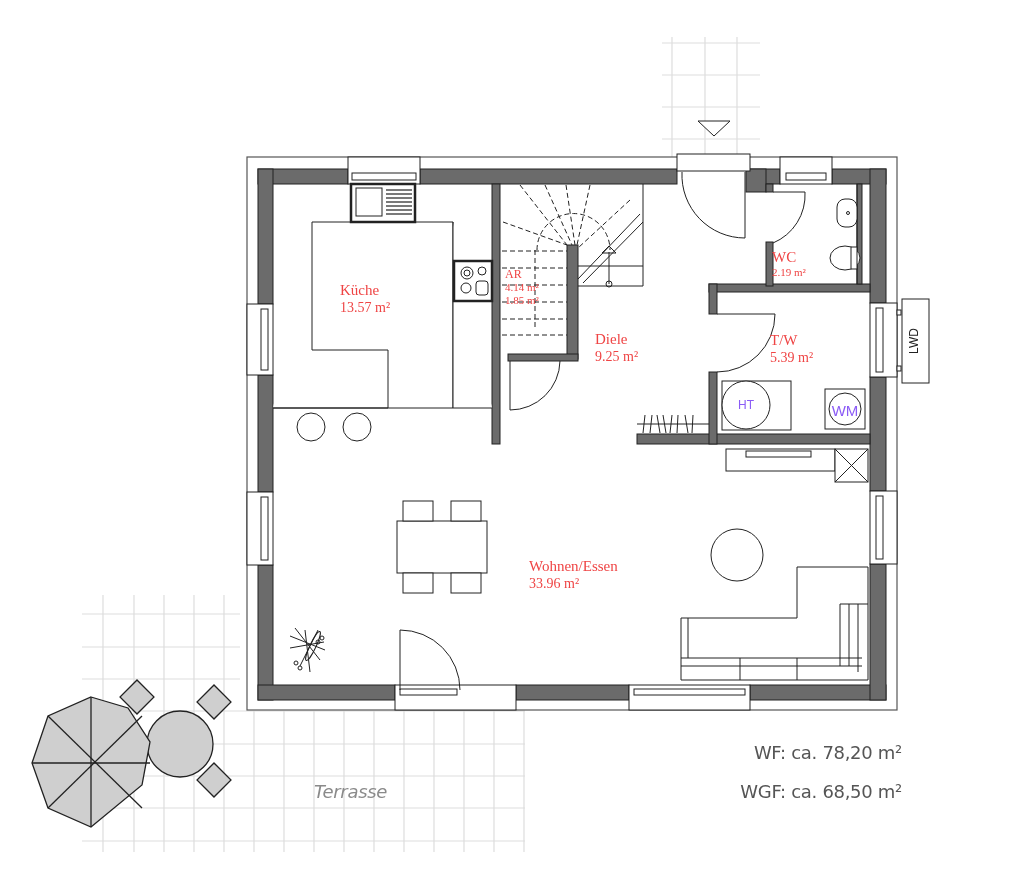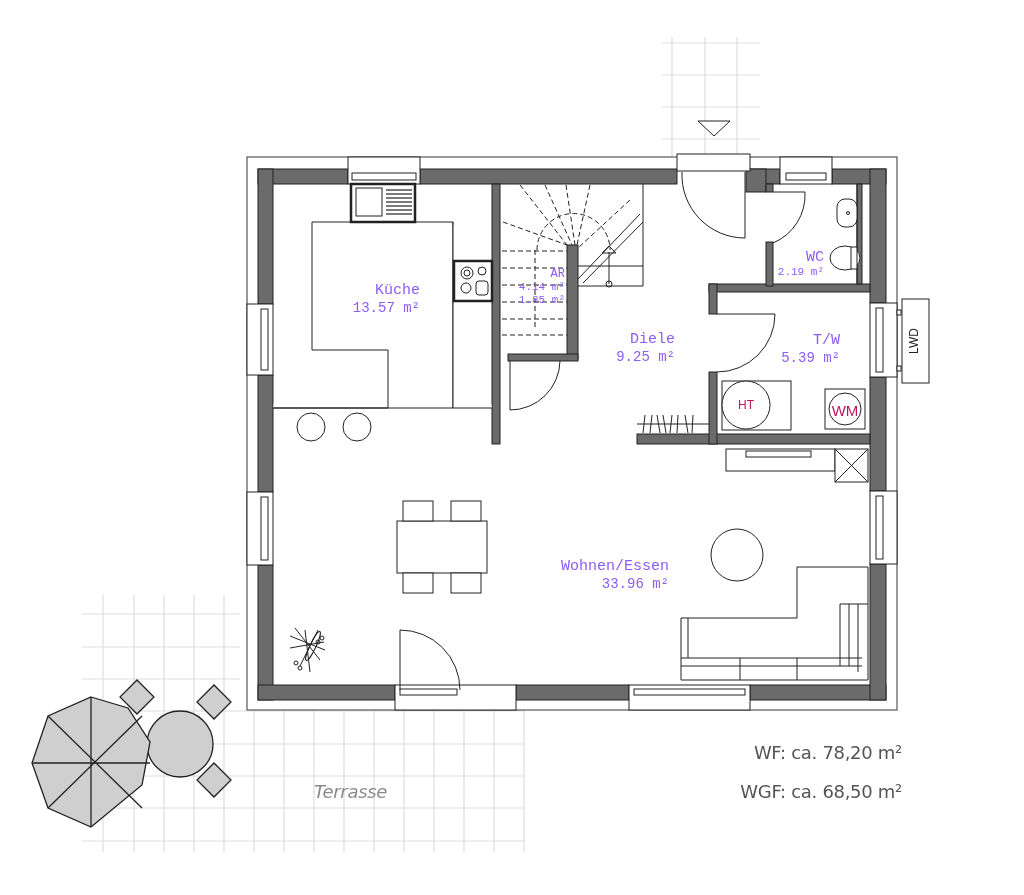--- a/index.html
+++ b/index.html
@@ -1,23 +1,23 @@
 <!DOCTYPE html>
 <html><head>
 <meta charset="utf-8">
 <style>
   html, body { margin: 0; padding: 0; background: #ffffff; }
   body { width: 1024px; height: 895px; position: relative; overflow: hidden; font-family: "Liberation Sans", sans-serif; }
   #plan { position: absolute; left: 0; top: 0; }
-  .room-label { position: absolute; text-align: right; color: #8b5cf6; font-family: Liberation Mono, monospace; line-height: 1; white-space: nowrap; }
+  .room-label { position: absolute; text-align: left; color: #ef4444; font-family: Liberation Serif, serif; line-height: 1; white-space: nowrap; }
   .room-name { font-size: 15px; display: block; }
   .room-area { font-size: 14px; display: block; margin-top: 3px; }
   .small-name { font-size: 12px; display: block; }
   .small-area { font-size: 11px; display: block; margin-top: 2px; }
-  .equip-label { position: absolute; font-size: 12px; color: #be185d; font-family: "Liberation Sans", sans-serif; text-align: center; line-height: 1; }
+  .equip-label { position: absolute; font-size: 12px; color: #8b5cf6; font-family: "Liberation Sans", sans-serif; text-align: center; line-height: 1; }
   .summary { position: absolute; right: 122px; font-size: 18px; color: #555; font-family: "DejaVu Sans", sans-serif; text-align: right; white-space: nowrap; letter-spacing: -0.3px; }
   .terrace-label { position: absolute; left: 314px; top: 781px; font-size: 18px; color: #8a8a8a; font-family: "DejaVu Sans", sans-serif; letter-spacing: -0.3px; font-style: italic; }
   .lwd-label { position: absolute; left: 899px; top: 300px; width: 30px; height: 82px; display: flex; align-items: center; justify-content: center; }
   .lwd-label span { transform: rotate(-90deg); font-size: 12px; color: #222; display: block; }
 </style>
 </head>
 <body>
 
 <svg id="plan" width="1024" height="895" viewBox="0 0 1024 895" xmlns="http://www.w3.org/2000/svg">
 

